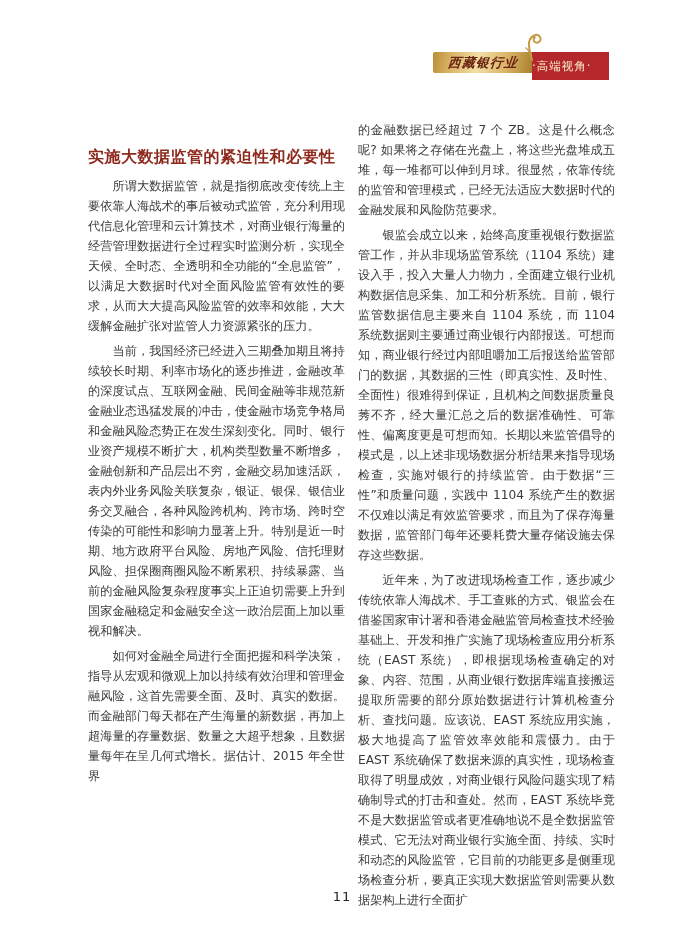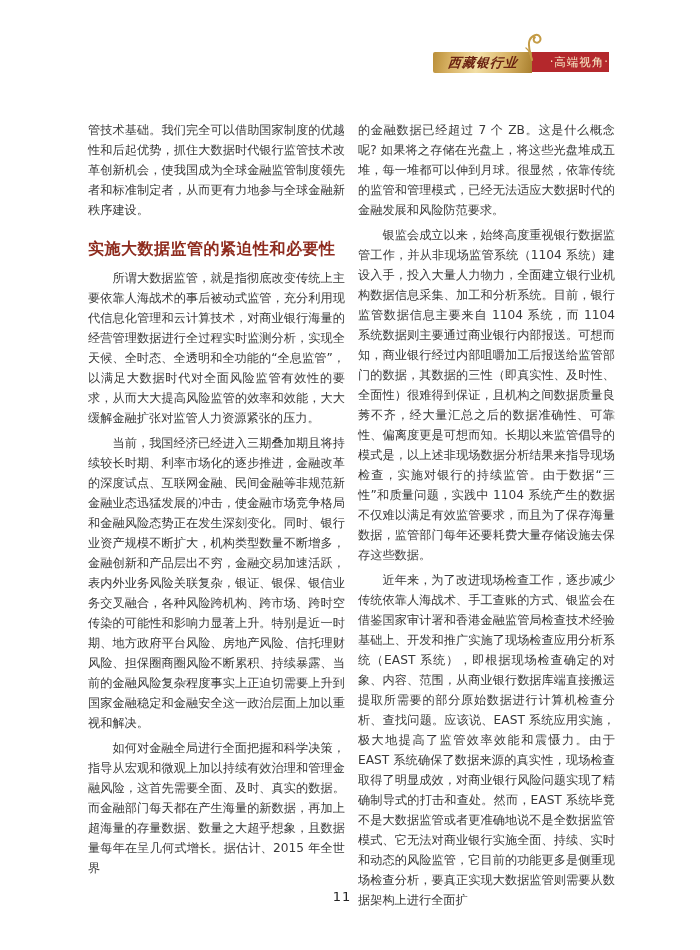--- a/index.html
+++ b/index.html
@@ -36,24 +36,24 @@
     letter-spacing: 1px; white-space: nowrap;
     transform: skewX(-6deg);
   }
   .swirl {
     position: absolute;
     left: 86px; top: -21px;
     width: 26px; height: 30px;
     pointer-events: none;
   }
   .banner-red {
-    width: 77px; height: 20px;
+    width: 77px; height: 28px;
     background: #b4282c;
     color: #f8ecc8;
-    display: flex; align-items: center; justify-content: flex-end;
+    display: flex; align-items: center; justify-content: flex-start;
     font-size: 11.5px; letter-spacing: 1px; white-space: nowrap;
   }
 
   
   .col {
     position: absolute;
     top: 120px;
     width: 257px;
     font-size: 12.2px;
     line-height: 20px;
@@ -61,21 +61,21 @@
     color: #3a3a3a;
   }
   .col-left  { left: 88px; }
   .col-right { left: 358px; }
   p.para { margin: 0 0 5px; text-indent: 2em; }
   p.para.no-indent { text-indent: 0; }
   .heading {
     font-size: 16px; font-weight: bold;
     color: #8e2b1e;
     line-height: 18px;
-    margin: 20px 0 10px;
+    margin: 28px 0 10px;
     letter-spacing: 0.5px;
   }
 
   
   .footer {
     position: absolute;
     left: 0; top: 889px; width: 684px;
     text-align: center;
     font-size: 13px; color: #222222;
     letter-spacing: 1px;
@@ -94,21 +94,20 @@
         <path d="M13 29 C12 24 10 19 7 17" fill="none" stroke="#c49b45" stroke-width="1.4" stroke-linecap="round"></path>
       </svg>
     </div>
     <div class="banner-red">
       <span>·高端视角·</span>
     </div>
   </header>
 
   <main>
     <section class="col col-left">
-      <p class="para no-indent">管技术基础。我们完全可以借助国家制度的优越性和后起优势，抓住大数据时代银行监管技术改革创新机会，使我国成为全球金融监管制度领先者和标准制定者，从而更有力地参与全球金融新秩序建设。</p>
       <h2 class="heading">实施大数据监管的紧迫性和必要性</h2>
       <p class="para">所谓大数据监管，就是指彻底改变传统上主要依靠人海战术的事后被动式监管，充分利用现代信息化管理和云计算技术，对商业银行海量的经营管理数据进行全过程实时监测分析，实现全天候、全时态、全透明和全功能的“全息监管”，以满足大数据时代对全面风险监管有效性的要求，从而大大提高风险监管的效率和效能，大大缓解金融扩张对监管人力资源紧张的压力。</p>
       <p class="para">当前，我国经济已经进入三期叠加期且将持续较长时期、利率市场化的逐步推进，金融改革的深度试点、互联网金融、民间金融等非规范新金融业态迅猛发展的冲击，使金融市场竞争格局和金融风险态势正在发生深刻变化。同时、银行业资产规模不断扩大，机构类型数量不断增多，金融创新和产品层出不穷，金融交易加速活跃，表内外业务风险关联复杂，银证、银保、银信业务交叉融合，各种风险跨机构、跨市场、跨时空传染的可能性和影响力显著上升。特别是近一时期、地方政府平台风险、房地产风险、信托理财风险、担保圈商圈风险不断累积、持续暴露、当前的金融风险复杂程度事实上正迫切需要上升到国家金融稳定和金融安全这一政治层面上加以重视和解决。</p>
       <p class="para">如何对金融全局进行全面把握和科学决策，指导从宏观和微观上加以持续有效治理和管理金融风险，这首先需要全面、及时、真实的数据。而金融部门每天都在产生海量的新数据，再加上超海量的存量数据、数量之大超乎想象，且数据量每年在呈几何式增长。据估计、2015 年全世界</p>
     </section>
 
     <section class="col col-right">
       <p class="para no-indent">的金融数据已经超过 7 个 ZB。这是什么概念呢? 如果将之存储在光盘上，将这些光盘堆成五堆，每一堆都可以伸到月球。很显然，依靠传统的监管和管理模式，已经无法适应大数据时代的金融发展和风险防范要求。</p>
       <p class="para">银监会成立以来，始终高度重视银行数据监管工作，并从非现场监管系统（1104 系统）建设入手，投入大量人力物力，全面建立银行业机构数据信息采集、加工和分析系统。目前，银行监管数据信息主要来自 1104 系统，而 1104 系统数据则主要通过商业银行内部报送。可想而知，商业银行经过内部咀嚼加工后报送给监管部门的数据，其数据的三性（即真实性、及时性、全面性）很难得到保证，且机构之间数据质量良莠不齐，经大量汇总之后的数据准确性、可靠性、偏离度更是可想而知。长期以来监管倡导的模式是，以上述非现场数据分析结果来指导现场检查，实施对银行的持续监管。由于数据“三性”和质量问题，实践中 1104 系统产生的数据不仅难以满足有效监管要求，而且为了保存海量数据，监管部门每年还要耗费大量存储设施去保存这些数据。</p>
       <p class="para">近年来，为了改进现场检查工作，逐步减少传统依靠人海战术、手工查账的方式、银监会在借鉴国家审计署和香港金融监管局检查技术经验基础上、开发和推广实施了现场检查应用分析系统（EAST 系统），即根据现场检查确定的对象、内容、范围，从商业银行数据库端直接搬运提取所需要的部分原始数据进行计算机检查分析、查找问题。应该说、EAST 系统应用实施，极大地提高了监管效率效能和震慑力。由于 EAST 系统确保了数据来源的真实性，现场检查取得了明显成效，对商业银行风险问题实现了精确制导式的打击和查处。然而，EAST 系统毕竟不是大数据监管或者更准确地说不是全数据监管模式、它无法对商业银行实施全面、持续、实时和动态的风险监管，它目前的功能更多是侧重现场检查分析，要真正实现大数据监管则需要从数据架构上进行全面扩</p>

